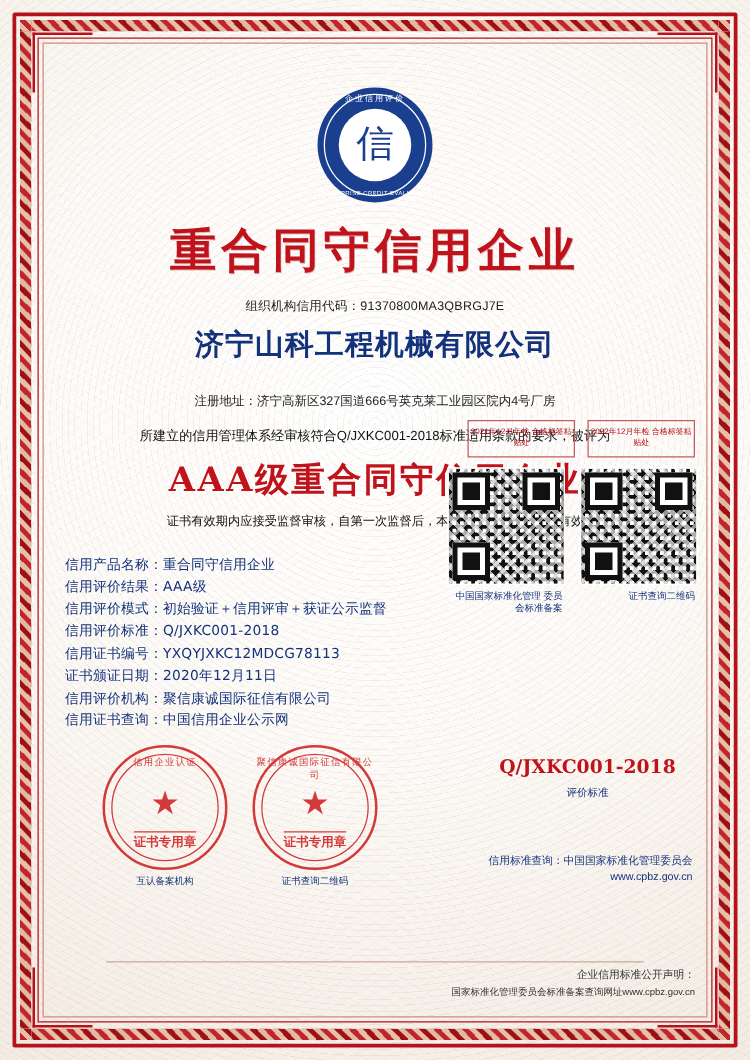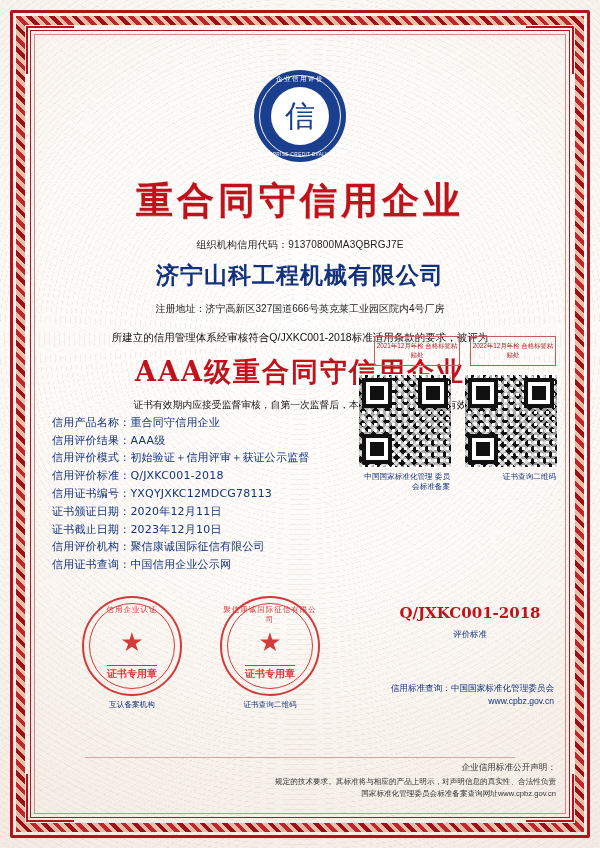--- a/index.html
+++ b/index.html
@@ -99,37 +99,37 @@
   }
   .creditcode{
     margin-top:12px;font-size:10px;color:#222;letter-spacing:0.2px;
   }
   .company{
     margin-top:8px;
     font-family:"DejaVu Serif",serif;
     font-size:23px;font-weight:bold;color:#13327c;letter-spacing:1px;
   }
   .address{
-    margin-top:11px;font-size:10px;color:#222;
+    margin-top:23px;font-size:10px;color:#222;
   }
   .statement{
     margin-top:14px;font-size:10.5px;color:#111;line-height:1.5;
   }
   .grade{
     margin-top:8px;
     font-family:"DejaVu Serif",serif;
     font-size:27px;font-weight:bold;color:#c0121a;letter-spacing:2px;
   }
   .validity{
     margin-top:9px;font-size:9.8px;color:#111;
   }
 
   
   .details{
-    margin-top:2px;
+    margin-top:19px;
     text-align:left;
     padding-left:8px;
     position:relative;
     z-index:3;
   }
   .drow{
     font-size:11px;color:#13327c;line-height:1.62;
     font-family:"DejaVu Sans",sans-serif;
     letter-spacing:0.2px;
     white-space:nowrap;
@@ -175,21 +175,21 @@
   .qr .fp i{position:absolute;inset:4px;background:#111;display:block;}
   .qr .fp.a{left:3px;top:3px;}
   .qr .fp.b{right:3px;top:3px;}
   .qr .fp.c{left:3px;bottom:3px;}
   .qrcap{
     font-size:7.6px;color:#13327c;margin-top:4px;line-height:1.35;text-align:right;
   }
 
   
   .seals{
-    position:absolute;left:36px;top:552px;display:flex;gap:34px;
+    position:absolute;left:36px;top:552px;display:flex;gap:16px;
   }
   .seal{width:104px;text-align:center;position:relative;}
   .seal .circle{
     width:96px;height:96px;border-radius:50%;
     border:2.6px solid #d02a2a;position:relative;margin:0 auto;
     opacity:0.92;
   }
   .seal .circle:before{
     content:"";position:absolute;inset:5px;border-radius:50%;border:1px solid #d02a2a;
   }
@@ -287,23 +287,20 @@
       <div class="drow">
         <span class="lbl">信用评价标准：</span><span class="val">Q/JXKC001-2018</span>
       </div>
       <div class="drow">
         <span class="lbl">信用证书编号：</span><span class="val">YXQYJXKC12MDCG78113</span>
       </div>
       <div class="drow">
         <span class="lbl">证书颁证日期：</span><span class="val">2020年12月11日</span>
       </div>
       <div class="drow">
-        <span class="lbl">证书截止日期：</span><span class="val">2023年12月10日</span>
-      </div>
-      <div class="drow">
         <span class="lbl">信用评价机构：</span><span class="val">聚信康诚国际征信有限公司</span>
       </div>
       <div class="drow">
         <span class="lbl">信用证书查询：</span><span class="val">中国信用企业公示网</span>
       </div>
     </div>
 
     <div class="stamp-slots">
       <div class="slot">2021年12月年检
 合格标签粘贴处</div>
@@ -366,18 +363,17 @@
       <div class="code">Q/JXKC001-2018</div>
       <div class="cap">评价标准</div>
     </div>
 
     <div class="stdquery" style="white-space:pre-line;">信用标准查询：中国国家标准化管理委员会
 www.cpbz.gov.cn</div>
 
     <div class="footer">
       <div class="divider"></div>
       <div class="fh">企业信用标准公开声明：</div>
-      <div class="fl">规定的技术要求。其标准将与相应的产品上明示，对声明信息的真实性、合法性负责</div>
       <div class="fl">国家标准化管理委员会标准备案查询网址www.cpbz.gov.cn</div>
     </div>
 
   </div>
 </div>
 
 </body></html>

